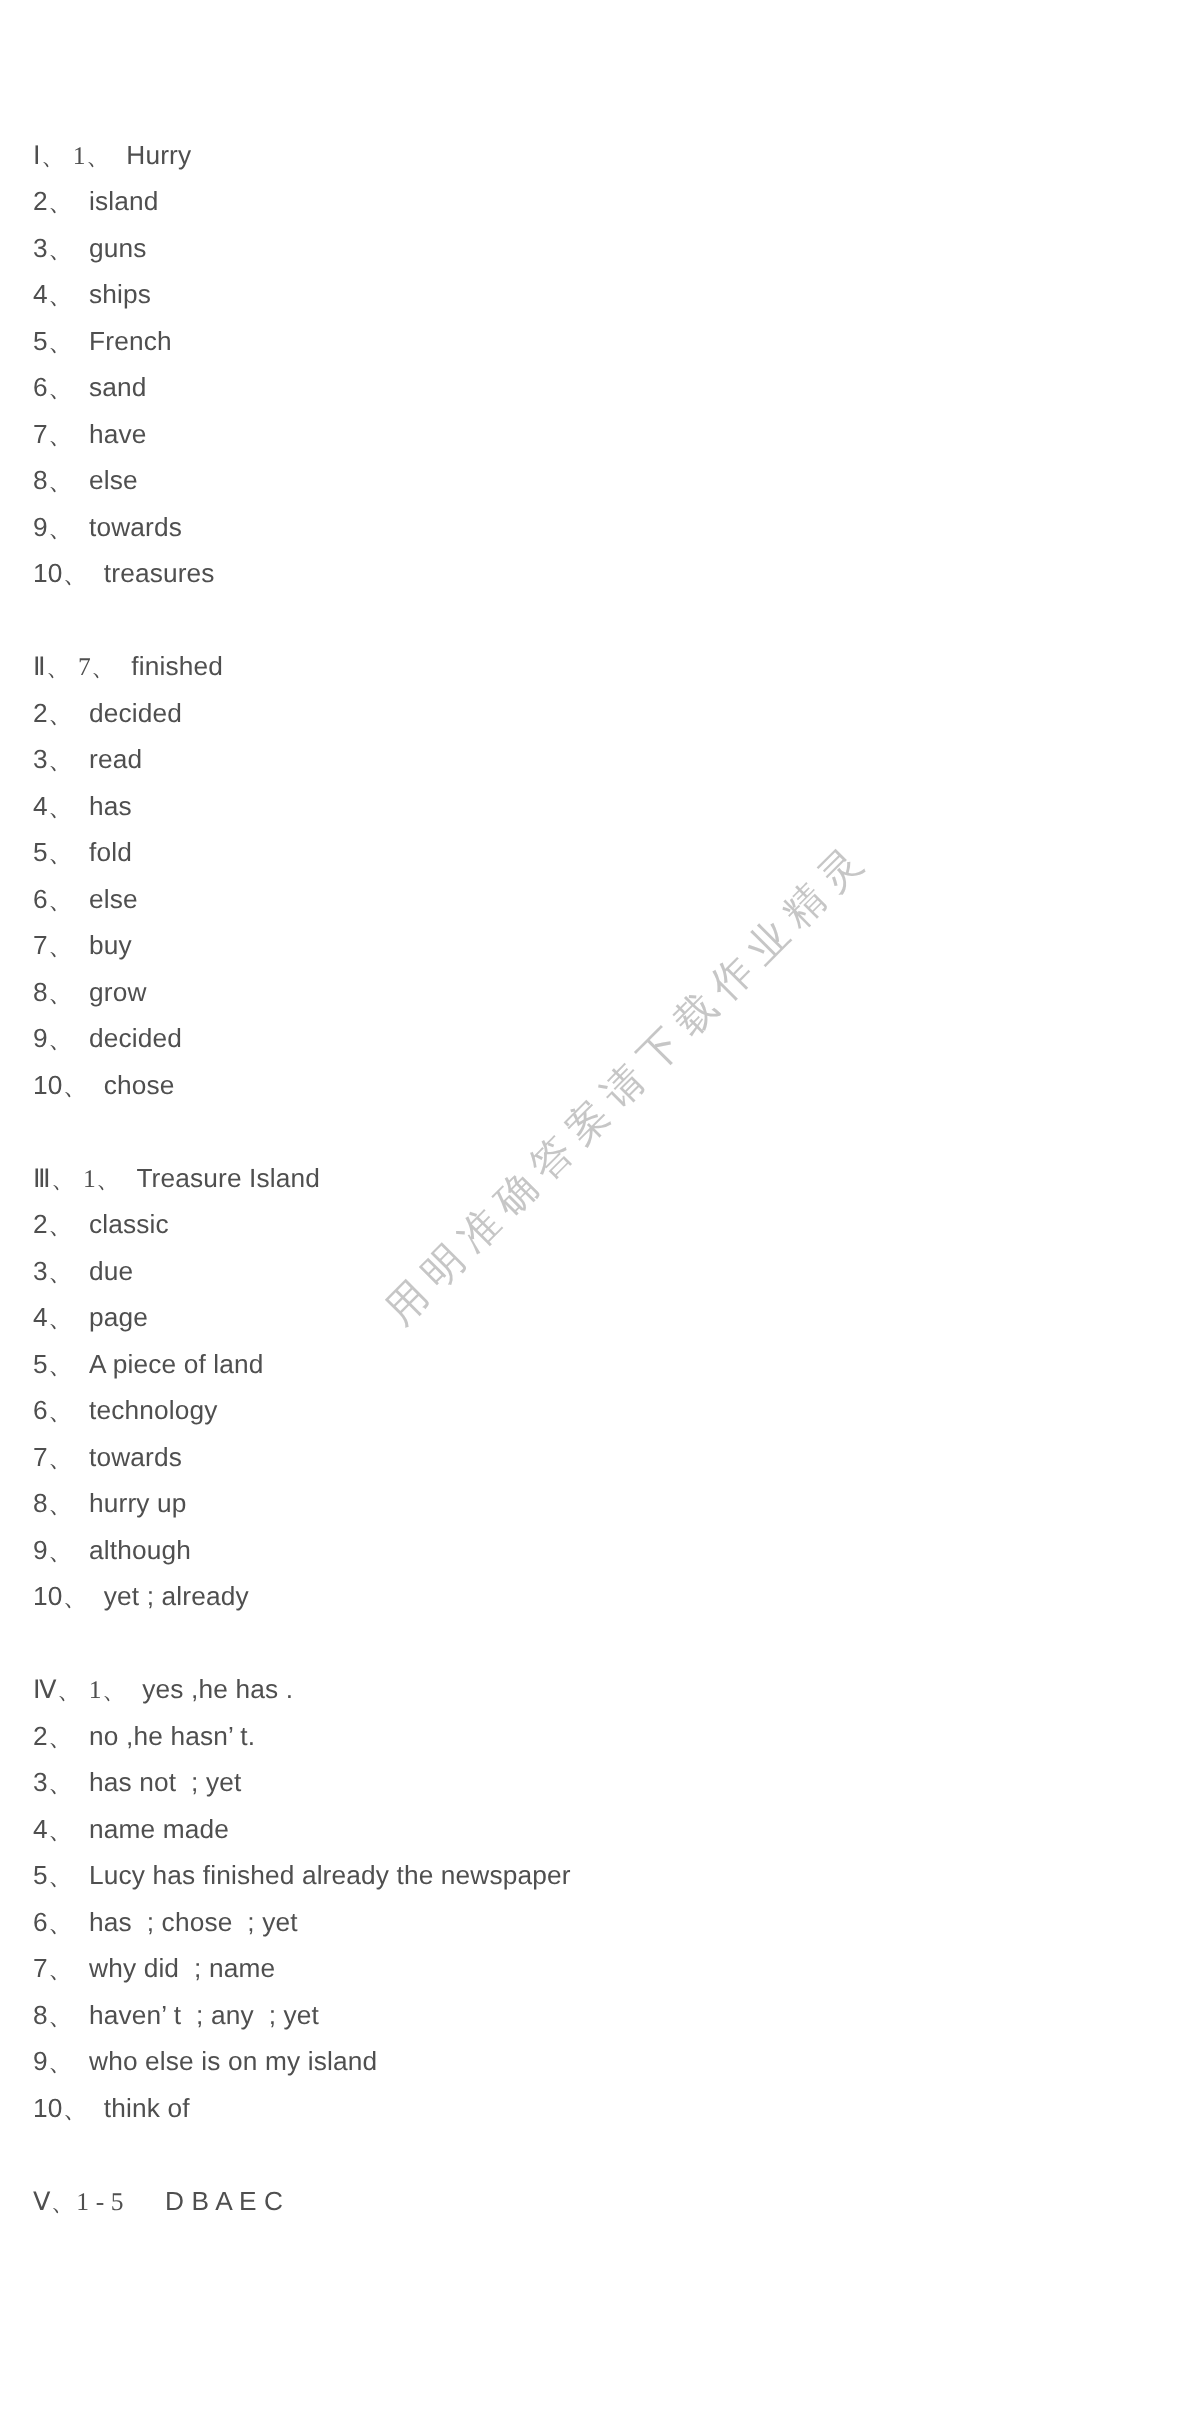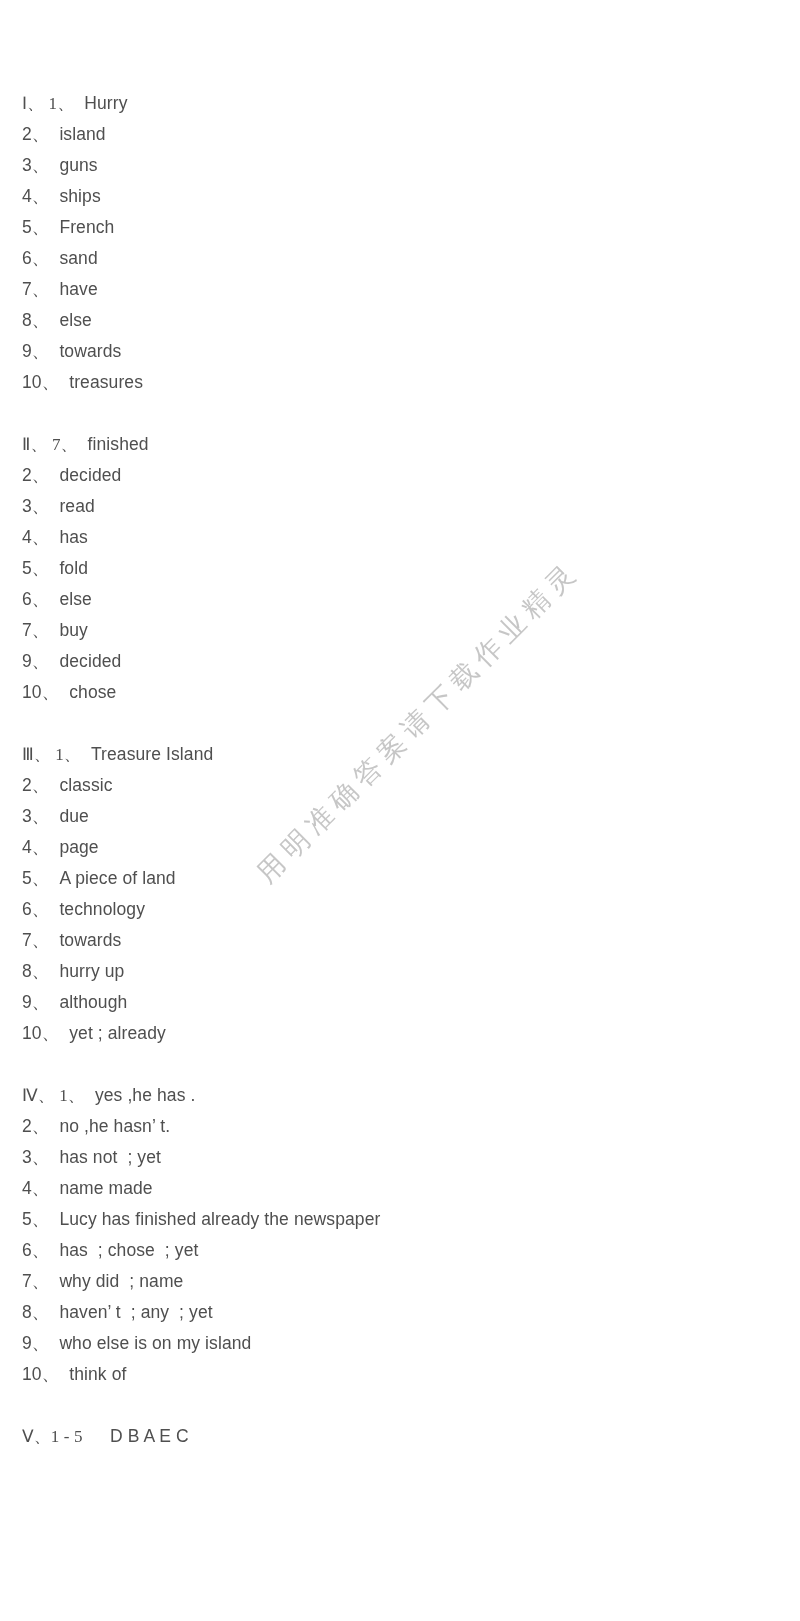--- a/index.html
+++ b/index.html
@@ -113,20 +113,21 @@
       </div>
       <div class="section-gap"></div>
       <div class="section">
         <div class="answer-line head"><span class="num roman">Ⅱ、 7、</span><span>  </span><span class="txt">finished</span></div>
         <div class="answer-line"><span class="num">2、</span><span>  </span><span class="txt">decided</span></div>
         <div class="answer-line"><span class="num">3、</span><span>  </span><span class="txt">read</span></div>
         <div class="answer-line"><span class="num">4、</span><span>  </span><span class="txt">has</span></div>
         <div class="answer-line"><span class="num">5、</span><span>  </span><span class="txt">fold</span></div>
         <div class="answer-line"><span class="num">6、</span><span>  </span><span class="txt">else</span></div>
         <div class="answer-line"><span class="num">7、</span><span>  </span><span class="txt">buy</span></div>
+        <div class="answer-line"><span class="num">8、</span><span>  </span><span class="txt">grow</span></div>
         <div class="answer-line"><span class="num">9、</span><span>  </span><span class="txt">decided</span></div>
         <div class="answer-line"><span class="num">10、</span><span>  </span><span class="txt">chose</span></div>
       </div>
       <div class="section-gap"></div>
       <div class="section">
         <div class="answer-line head"><span class="num roman">Ⅲ、 1、</span><span>  </span><span class="txt">Treasure Island</span></div>
         <div class="answer-line"><span class="num">2、</span><span>  </span><span class="txt">classic</span></div>
         <div class="answer-line"><span class="num">3、</span><span>  </span><span class="txt">due</span></div>
         <div class="answer-line"><span class="num">4、</span><span>  </span><span class="txt">page</span></div>
         <div class="answer-line"><span class="num">5、</span><span>  </span><span class="txt">A piece of land</span></div>

